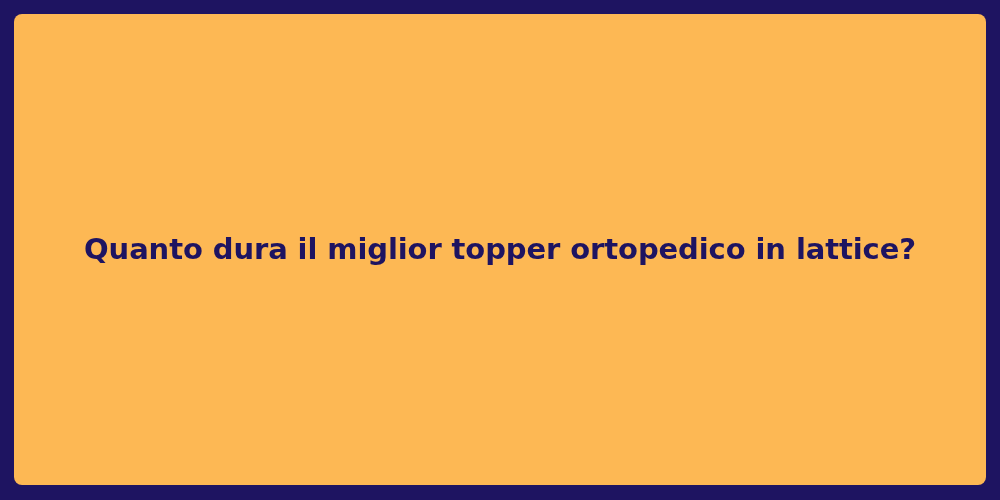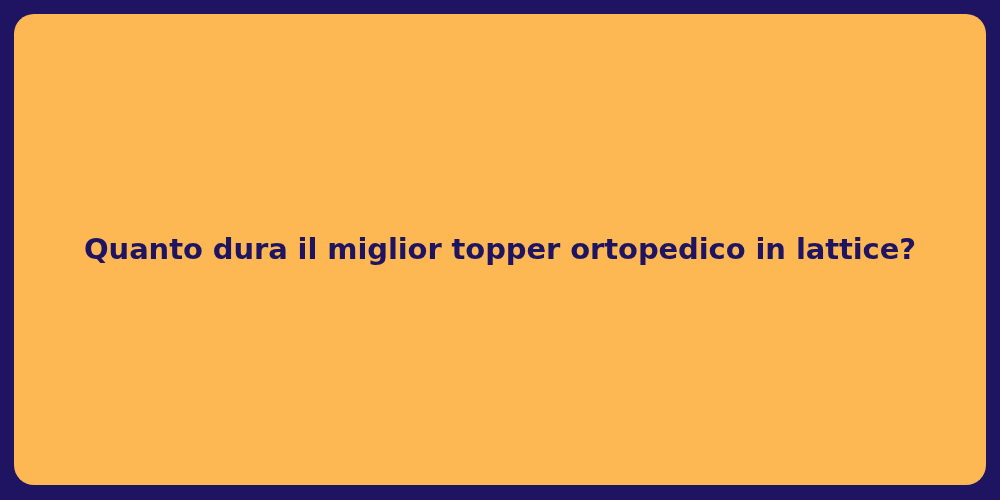--- a/index.html
+++ b/index.html
@@ -22,21 +22,21 @@
     height: 500px;
     background: #1e1461;
     padding: 14px 14px 15px 14px;
   }
 
   .banner-card {
     box-sizing: border-box;
     width: 100%;
     height: 100%;
     background: #fdb854;
-    border-radius: 20px;
+    border-radius: 8px;
     display: flex;
     align-items: center;
     justify-content: center;
     text-align: center;
     padding: 0 60px;
   }
 
   .headline {
     margin: 0;
     color: #1e1461;

